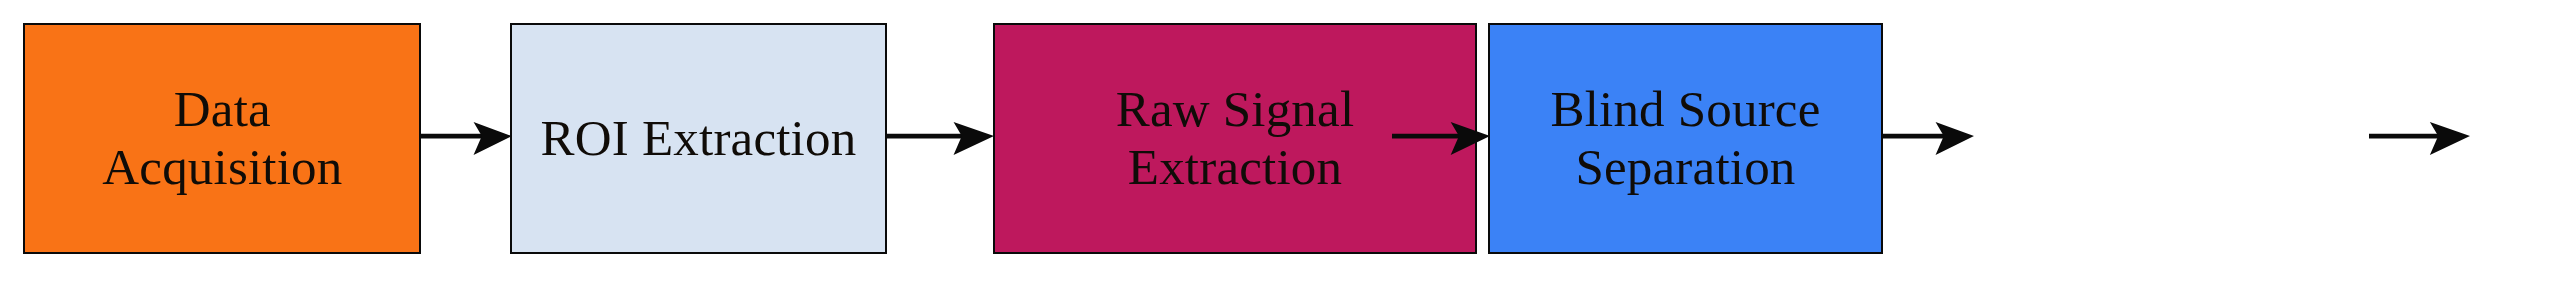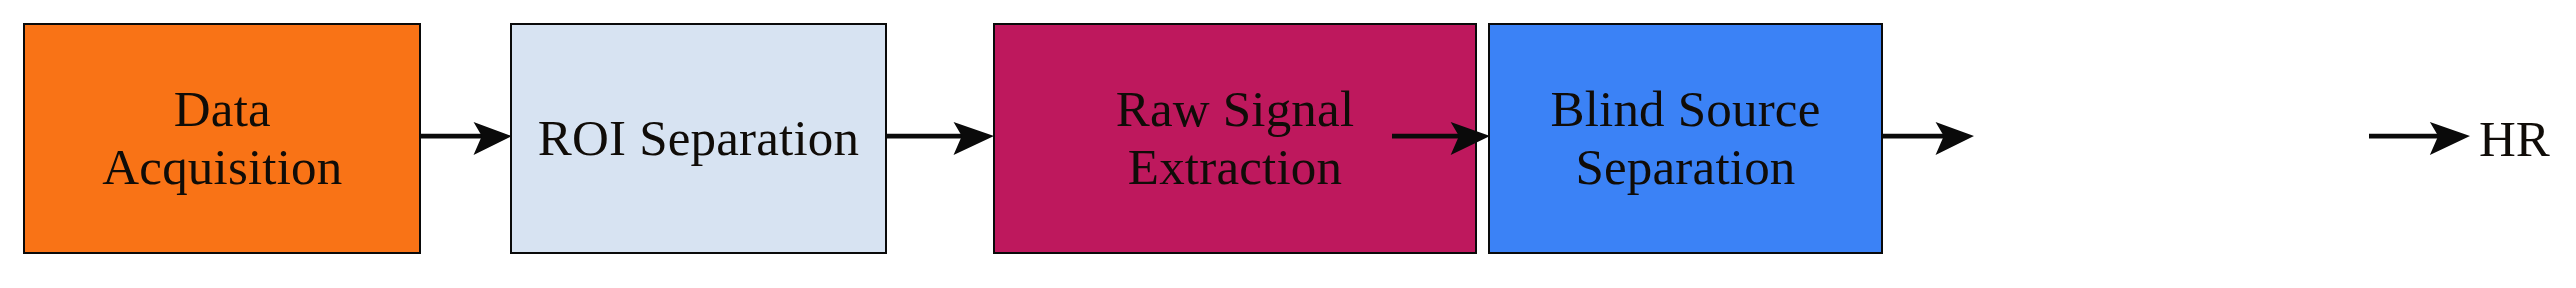--- a/index.html
+++ b/index.html
@@ -62,21 +62,21 @@
   </div>
 
   <div class="flow-arrow" style="left: 420px; top: 118px; width: 92px;">
     <svg viewBox="0 0 134 60" preserveAspectRatio="none">
       <path d="M0 23 L96 23 L96 30 L0 30 Z" fill="#0a0a0a"></path>
       <path d="M78 6 L134 26.5 L78 54 L90 26.5 Z" fill="#0a0a0a"></path>
     </svg>
   </div>
 
   <div class="stage-box" style="left: 510px; top: 23px; width: 377px; height: 231px; background: rgb(215, 227, 242); border-color: rgb(10, 10, 10);">
-    <span class="stage-label" style="color: rgb(16, 12, 8);">ROI Separation</span>
+    <span class="stage-label" style="color: rgb(16, 12, 8);">ROI Extraction</span>
   </div>
 
   <div class="flow-arrow" style="left: 885px; top: 118px; width: 109px;">
     <svg viewBox="0 0 159 60" preserveAspectRatio="none">
       <path d="M0 23 L118 23 L118 30 L0 30 Z" fill="#0a0a0a"></path>
       <path d="M100 6 L159 26.5 L100 54 L112 26.5 Z" fill="#0a0a0a"></path>
     </svg>
   </div>
 
   <div class="stage-box" style="left: 993px; top: 23px; width: 484px; height: 231px; background: #be185d; border-color: rgb(10, 10, 10);">
@@ -104,16 +104,15 @@
   </div>
 
 
   <div class="flow-arrow" style="left: 2369px; top: 118px; width: 101px;">
     <svg viewBox="0 0 146 60" preserveAspectRatio="none">
       <path d="M0 23 L106 23 L106 30 L0 30 Z" fill="#0a0a0a"></path>
       <path d="M88 6 L146 26.5 L88 54 L100 26.5 Z" fill="#0a0a0a"></path>
     </svg>
   </div>
 
-  <div class="terminal-label" style="color: rgb(16, 12, 8); left: 2479px; top: 111px;">HR</div>
 
 </div>
 
 
 </body></html>

